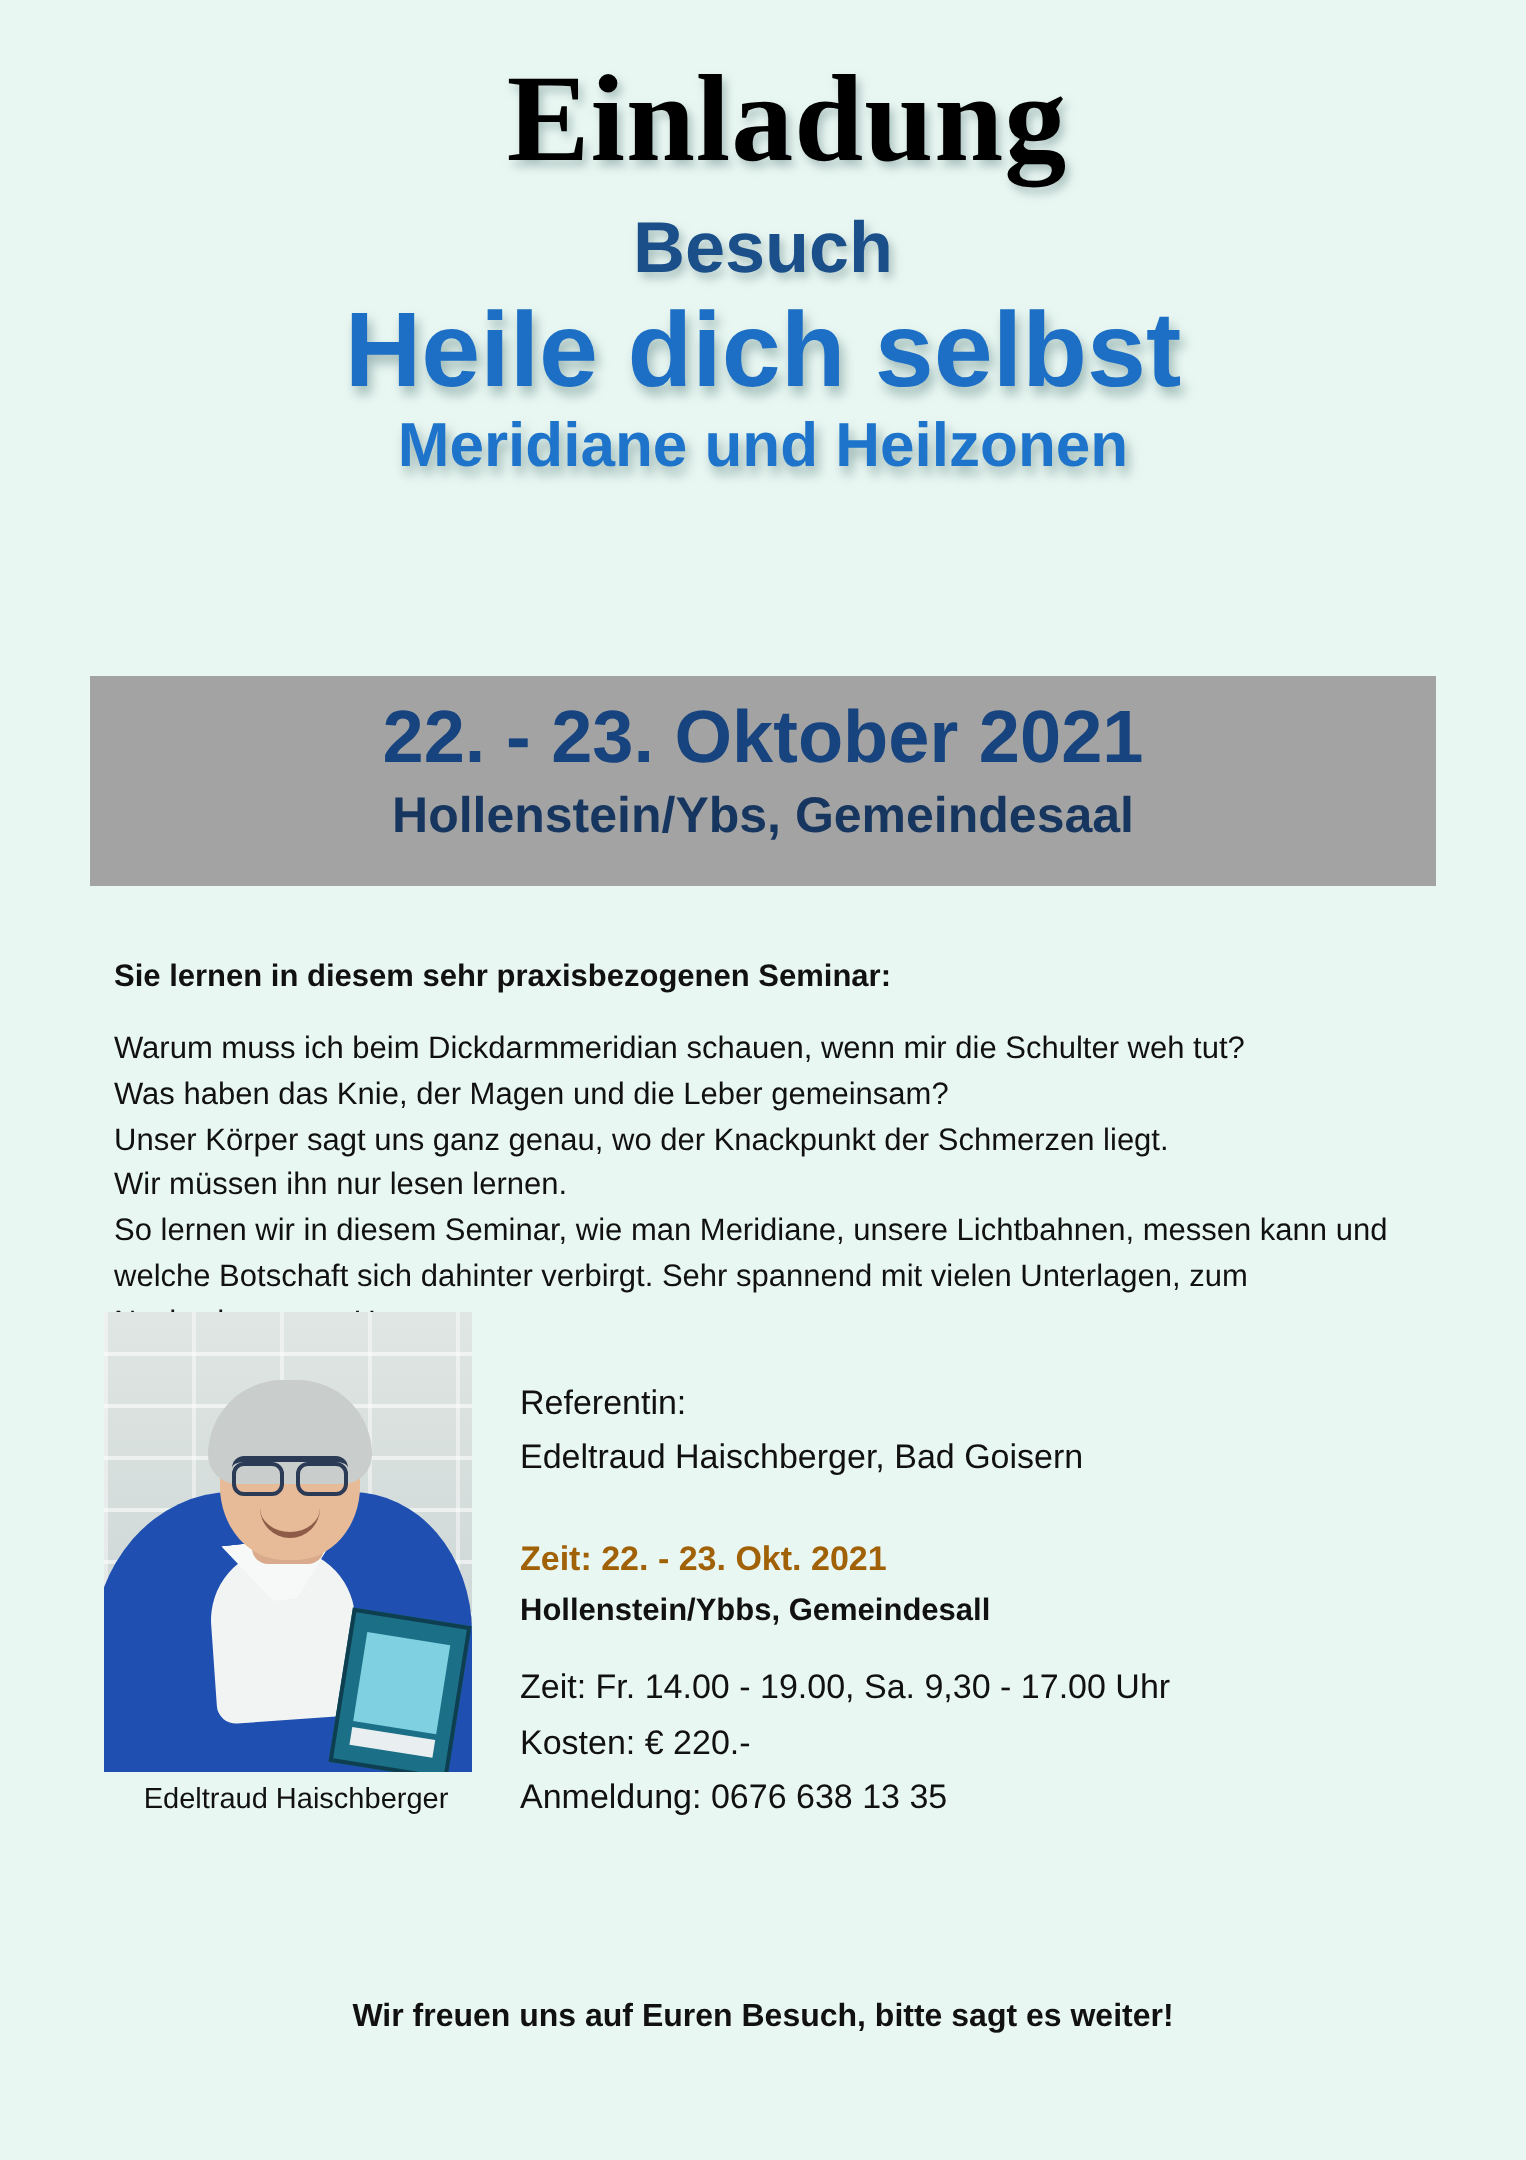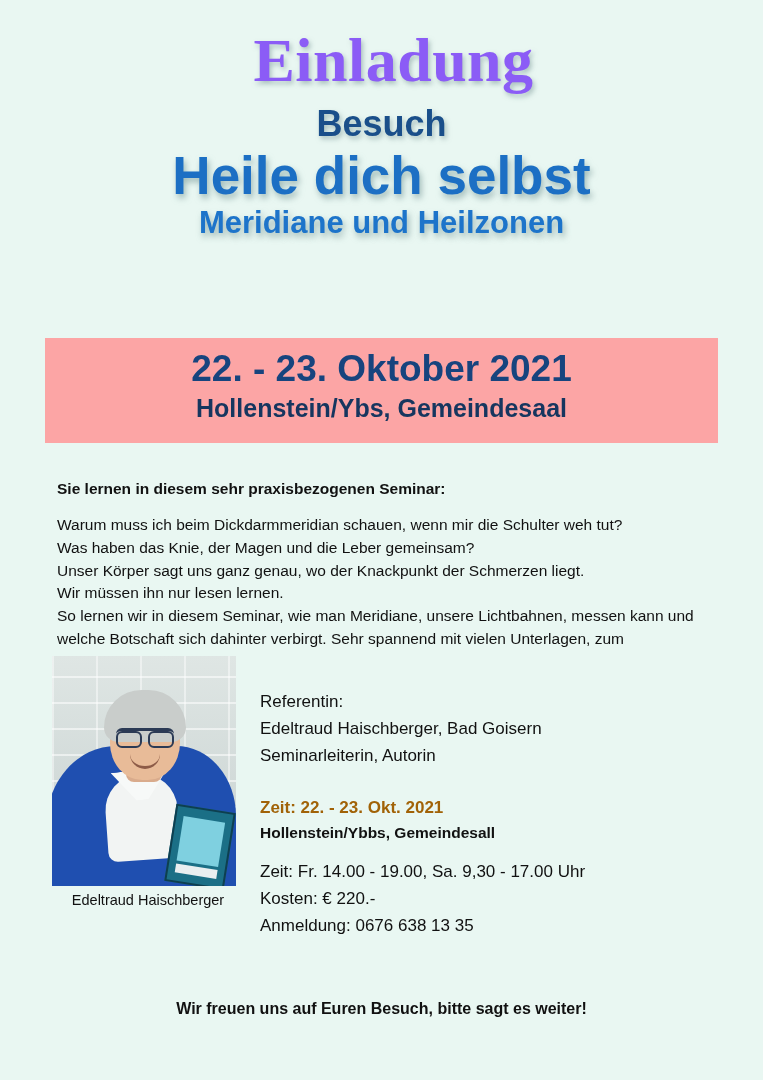--- a/index.html
+++ b/index.html
@@ -24,21 +24,21 @@
   }
 
   
   .header {
     text-align: center;
     padding-top: 28px;
   }
   .title-main {
     font-size: 62px;
     font-weight: bold;
-    color: #8b5cf6;
+    color: #000000;
     font-family: "Liberation Serif", serif;
     letter-spacing: 0.5px;
     line-height: 1.05;
     text-shadow: 2px 3px 5px rgba(120,150,150,0.55);
     padding-left: 24px;
   }
   .title-sub {
     margin-top: 10px;
     font-size: 36px;
     font-weight: bold;
@@ -61,21 +61,21 @@
     text-shadow: 2px 4px 6px rgba(110,145,145,0.65);
   }
 
   
   .date-band {
     position: absolute;
     left: 45px;
     top: 338px;
     width: 673px;
     height: 105px;
-    background: #fca5a5;
+    background: #a3a3a3;
     text-align: center;
   }
   .date-line1 {
     padding-top: 10px;
     font-size: 37px;
     font-weight: bold;
     color: #17447e;
   }
   .date-line2 {
     margin-top: 4px;
@@ -295,21 +295,20 @@
         <div class="ph-book-inner"></div>
         <div class="ph-book-bar"></div>
       </div>
     </div>
     <div class="photo-caption">Edeltraud Haischberger</div>
   </div>
 
   <div class="details">
     <div class="det-line">Referentin:</div>
     <div class="det-line">Edeltraud Haischberger, Bad Goisern</div>
-    <div class="det-line">Seminarleiterin, Autorin</div>
     <div class="det-gap"></div>
     <div class="det-strong">Zeit:  22. - 23. Okt. 2021</div>
     <div class="det-sub">Hollenstein/Ybbs, Gemeindesall</div>
     <div class="det-gap2"></div>
     <div class="det-line">Zeit: Fr. 14.00 - 19.00, Sa. 9,30 - 17.00 Uhr</div>
     <div class="det-line">Kosten: € 220.-</div>
     <div class="det-line">Anmeldung: 0676 638 13 35</div>
   </div>
 
   <div class="footer">Wir freuen uns auf Euren Besuch, bitte sagt es weiter!</div>

